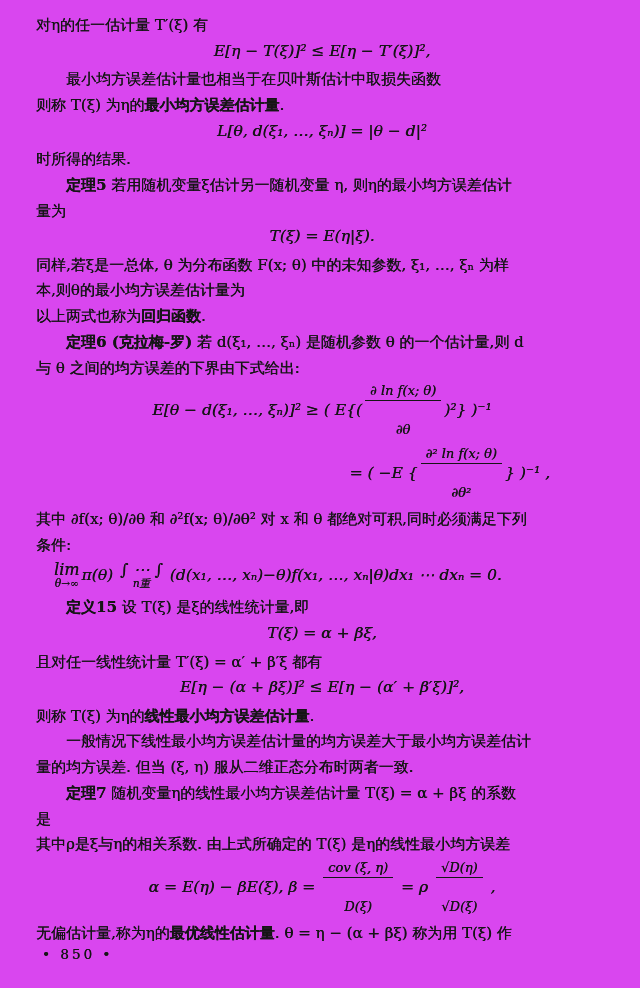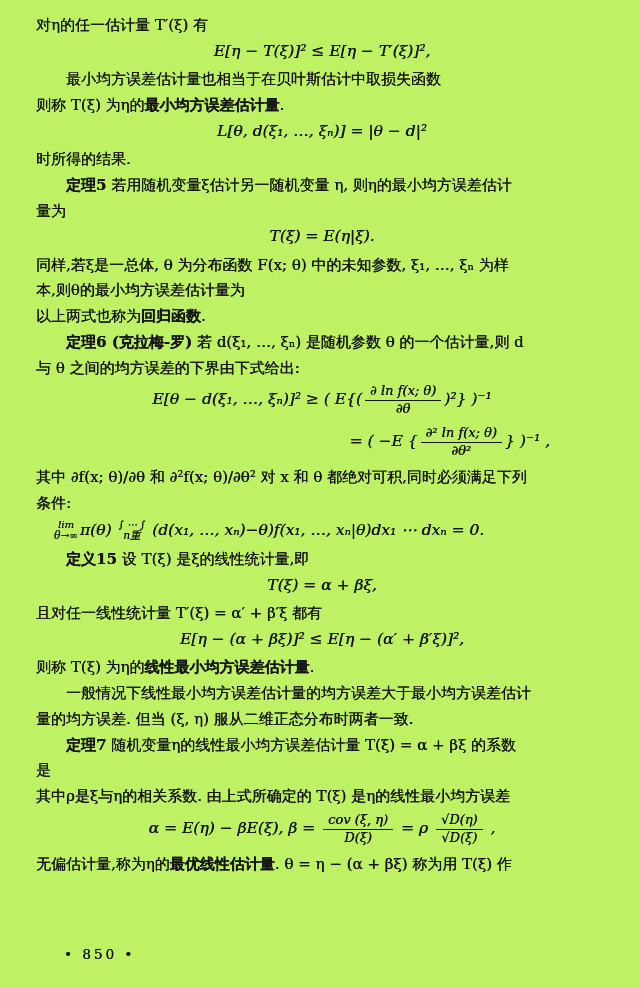--- a/index.html
+++ b/index.html
@@ -1,20 +1,20 @@
 <!DOCTYPE html>
 <html><head>
 <meta charset="utf-8">
 <style>
   html, body { margin: 0; padding: 0; background: #ffffff; }
   .page {
     position: relative;
     width: 640px;
     height: 988px;
-    background: #bef264;
+    background: #d946ef;
     color: #151515;
     font-family: "DejaVu Serif", "Liberation Serif", serif;
     overflow: hidden;
   }
   .content {
     padding: 16px 32px 0 36px;
   }
   .line {
     white-space: nowrap;
     font-size: 15px;
@@ -36,36 +36,37 @@
   .run { display: inline; }
   .bold { font-weight: bold; }
   .frac {
     display: inline-flex;
     flex-direction: column;
     vertical-align: middle;
     text-align: center;
     font-size: 13px;
     line-height: 1.15;
     margin: 0 3px;
+    gap: 21px;
   }
   .frac .num { border-bottom: 1.4px solid #151515; padding: 0 5px 1px 5px; }
   .frac .den { padding: 1px 5px 0 5px; }
   .underover {
     display: inline-flex;
     flex-direction: column;
     vertical-align: middle;
     text-align: center;
     line-height: 1.05;
     margin: 0 2px;
   }
-  .uo-top { font-size: 10px; }
+  .uo-top { font-size: 16px; }
   .uo-bottom { font-size: 10.5px; letter-spacing: 0; }
   .page-number {
     position: absolute;
-    left: 64px;
+    left: 42px;
     bottom: 26px;
     font-size: 13.5px;
     letter-spacing: 3px;
     text-shadow: 0.3px 0 0 #151515;
   }
 </style>
 </head>
 <body>
 
 <div class="page">

